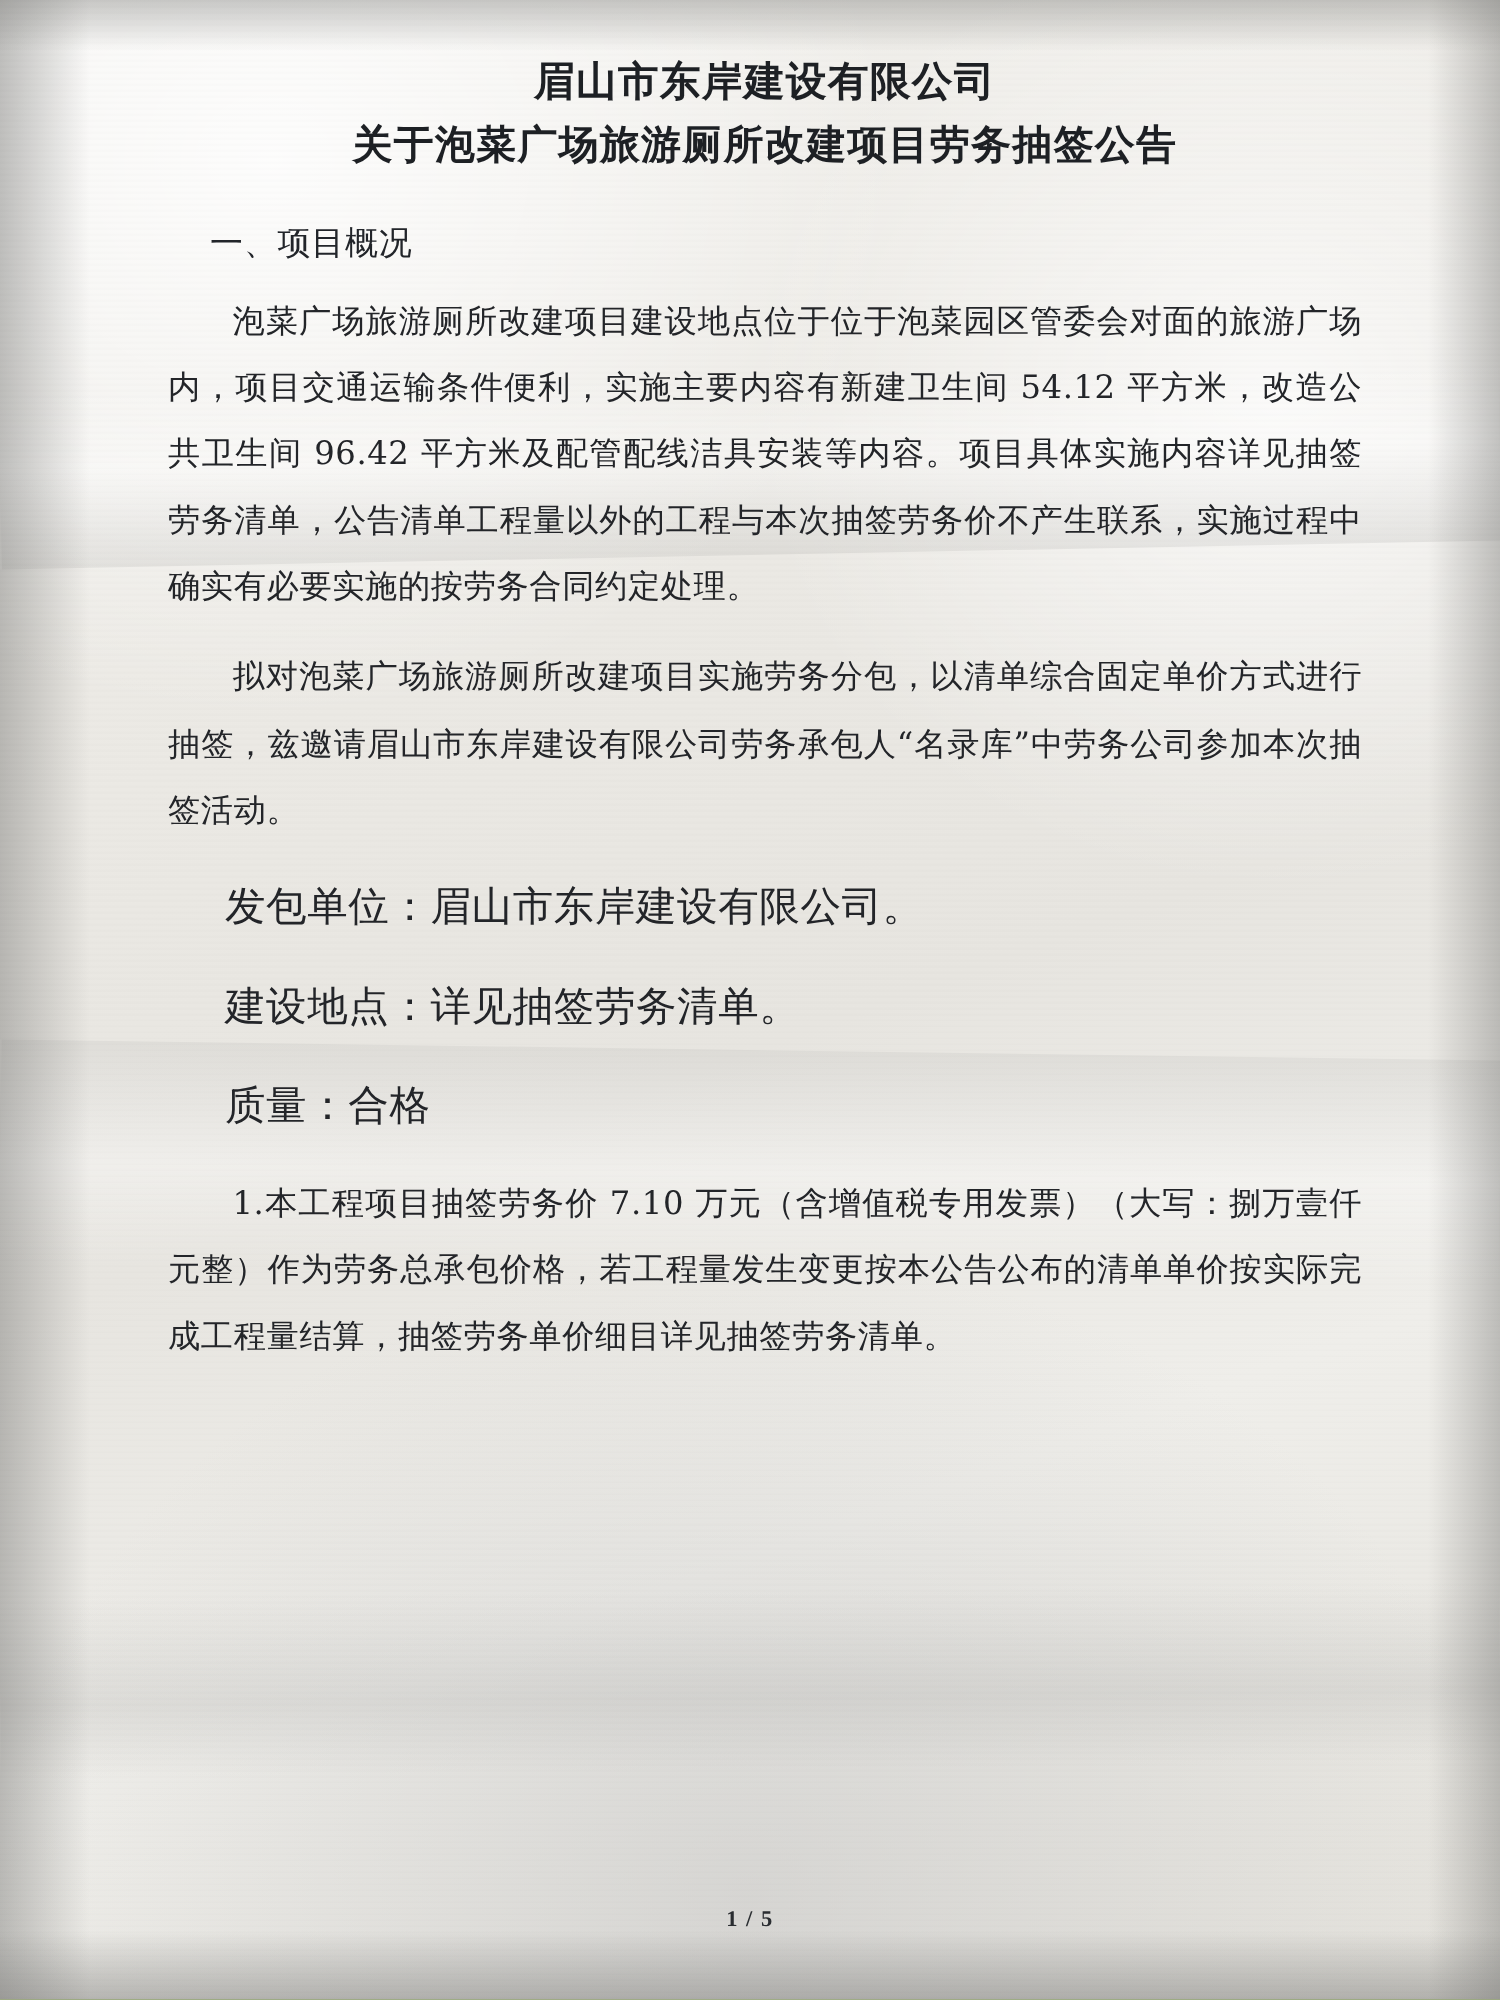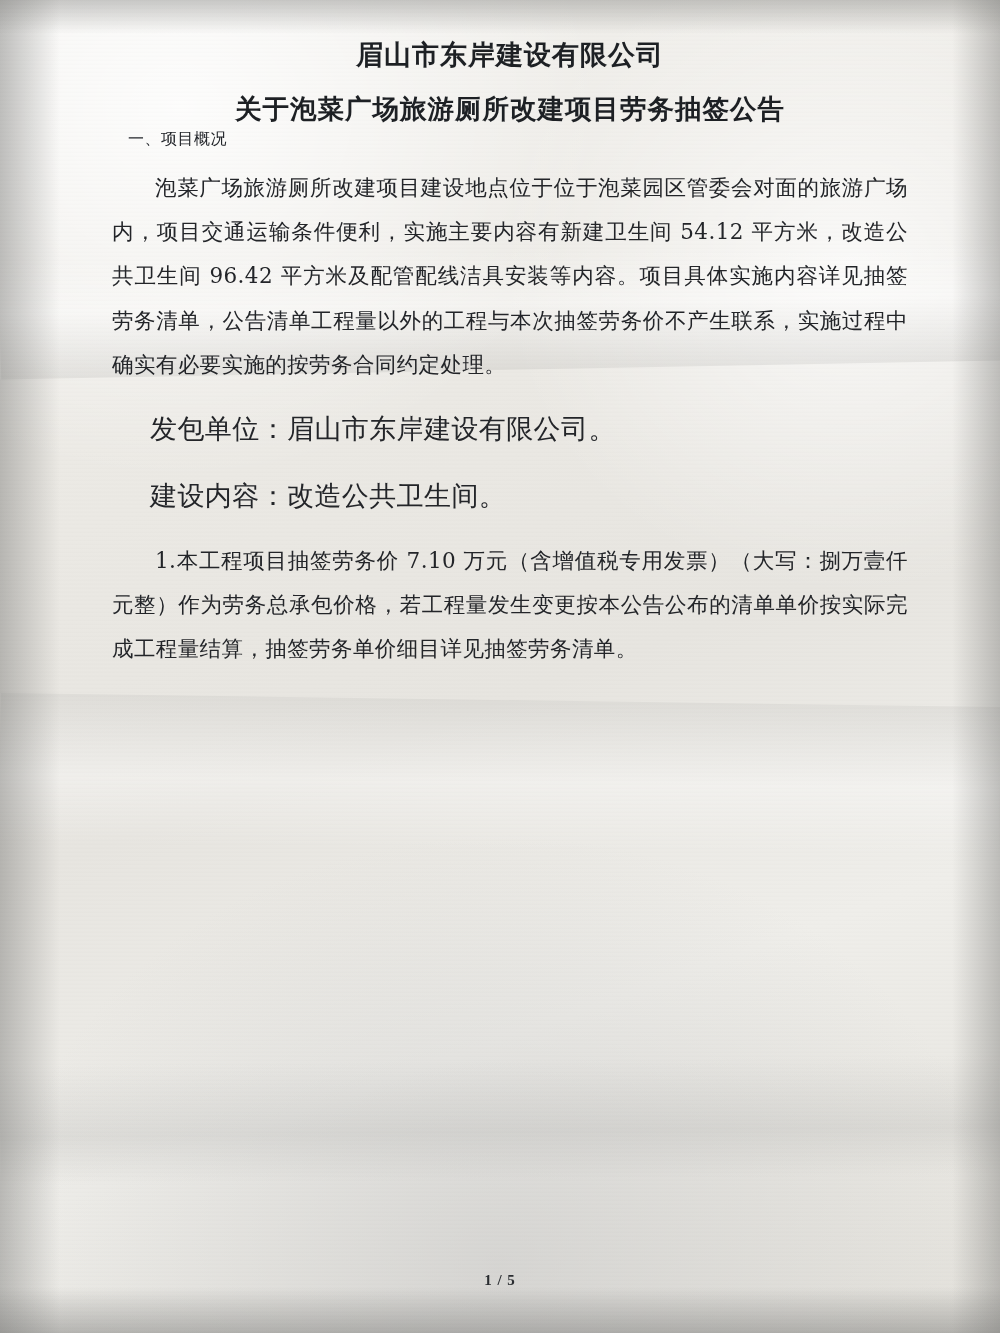--- a/index.html
+++ b/index.html
@@ -79,26 +79,27 @@
 
   .doc-title {
     text-align: center;
     font-weight: bold;
     font-size: 27px;
     letter-spacing: 1px;
     line-height: 1.55;
     color: #1d2024;
   }
   .doc-title .line2 {
-    margin-top: 12px;
+    margin-top: 0;
     font-size: 26.5px;
   }
 
   .section-heading {
-    font-size: 16px;
+    margin-top: 30px;
+    font-size: 22px;
     text-indent: 2em;
     letter-spacing: 0.5px;
     color: #22252a;
   }
 
   p.body {
     margin: 16px;
     margin-top: 16px;
     font-size: 21.5px;
     line-height: 2.06;
@@ -154,23 +155,25 @@
 
     <div class="doc-title">
       <div class="line1">眉山市东岸建设有限公司</div>
       <div class="line2">关于泡菜广场旅游厕所改建项目劳务抽签公告</div>
     </div>
 
     <div class="section-heading">一、项目概况</div>
 
     <p class="body">泡菜广场旅游厕所改建项目建设地点位于位于泡菜园区管委会对面的旅游广场内，项目交通运输条件便利，实施主要内容有新建卫生间 54.12 平方米，改造公共卫生间 96.42 平方米及配管配线洁具安装等内容。项目具体实施内容详见抽签劳务清单，公告清单工程量以外的工程与本次抽签劳务价不产生联系，实施过程中确实有必要实施的按劳务合同约定处理。</p>
 
+    <p class="body">拟对泡菜广场旅游厕所改建项目实施劳务分包，以清单综合固定单价方式进行抽签，兹邀请眉山市东岸建设有限公司劳务承包人“名录库”中劳务公司参加本次抽签活动。</p>
 
     <p class="item">发包单位：眉山市东岸建设有限公司。</p>
-    <p class="item">建设内容：改造公共卫生间。</p>
+    <p class="item">建设地点：详见抽签劳务清单。</p>
+    <p class="item">质量：合格</p>
 
 
     <p class="body">1.本工程项目抽签劳务价 7.10 万元（含增值税专用发票）（大写：捌万壹仟元整）作为劳务总承包价格，若工程量发生变更按本公告公布的清单单价按实际完成工程量结算，抽签劳务单价细目详见抽签劳务清单。</p>
 
   </div>
 
   <div class="page-number">1 / 5</div>
 
   <div class="shade-left"></div>
   <div class="shade-right"></div>

